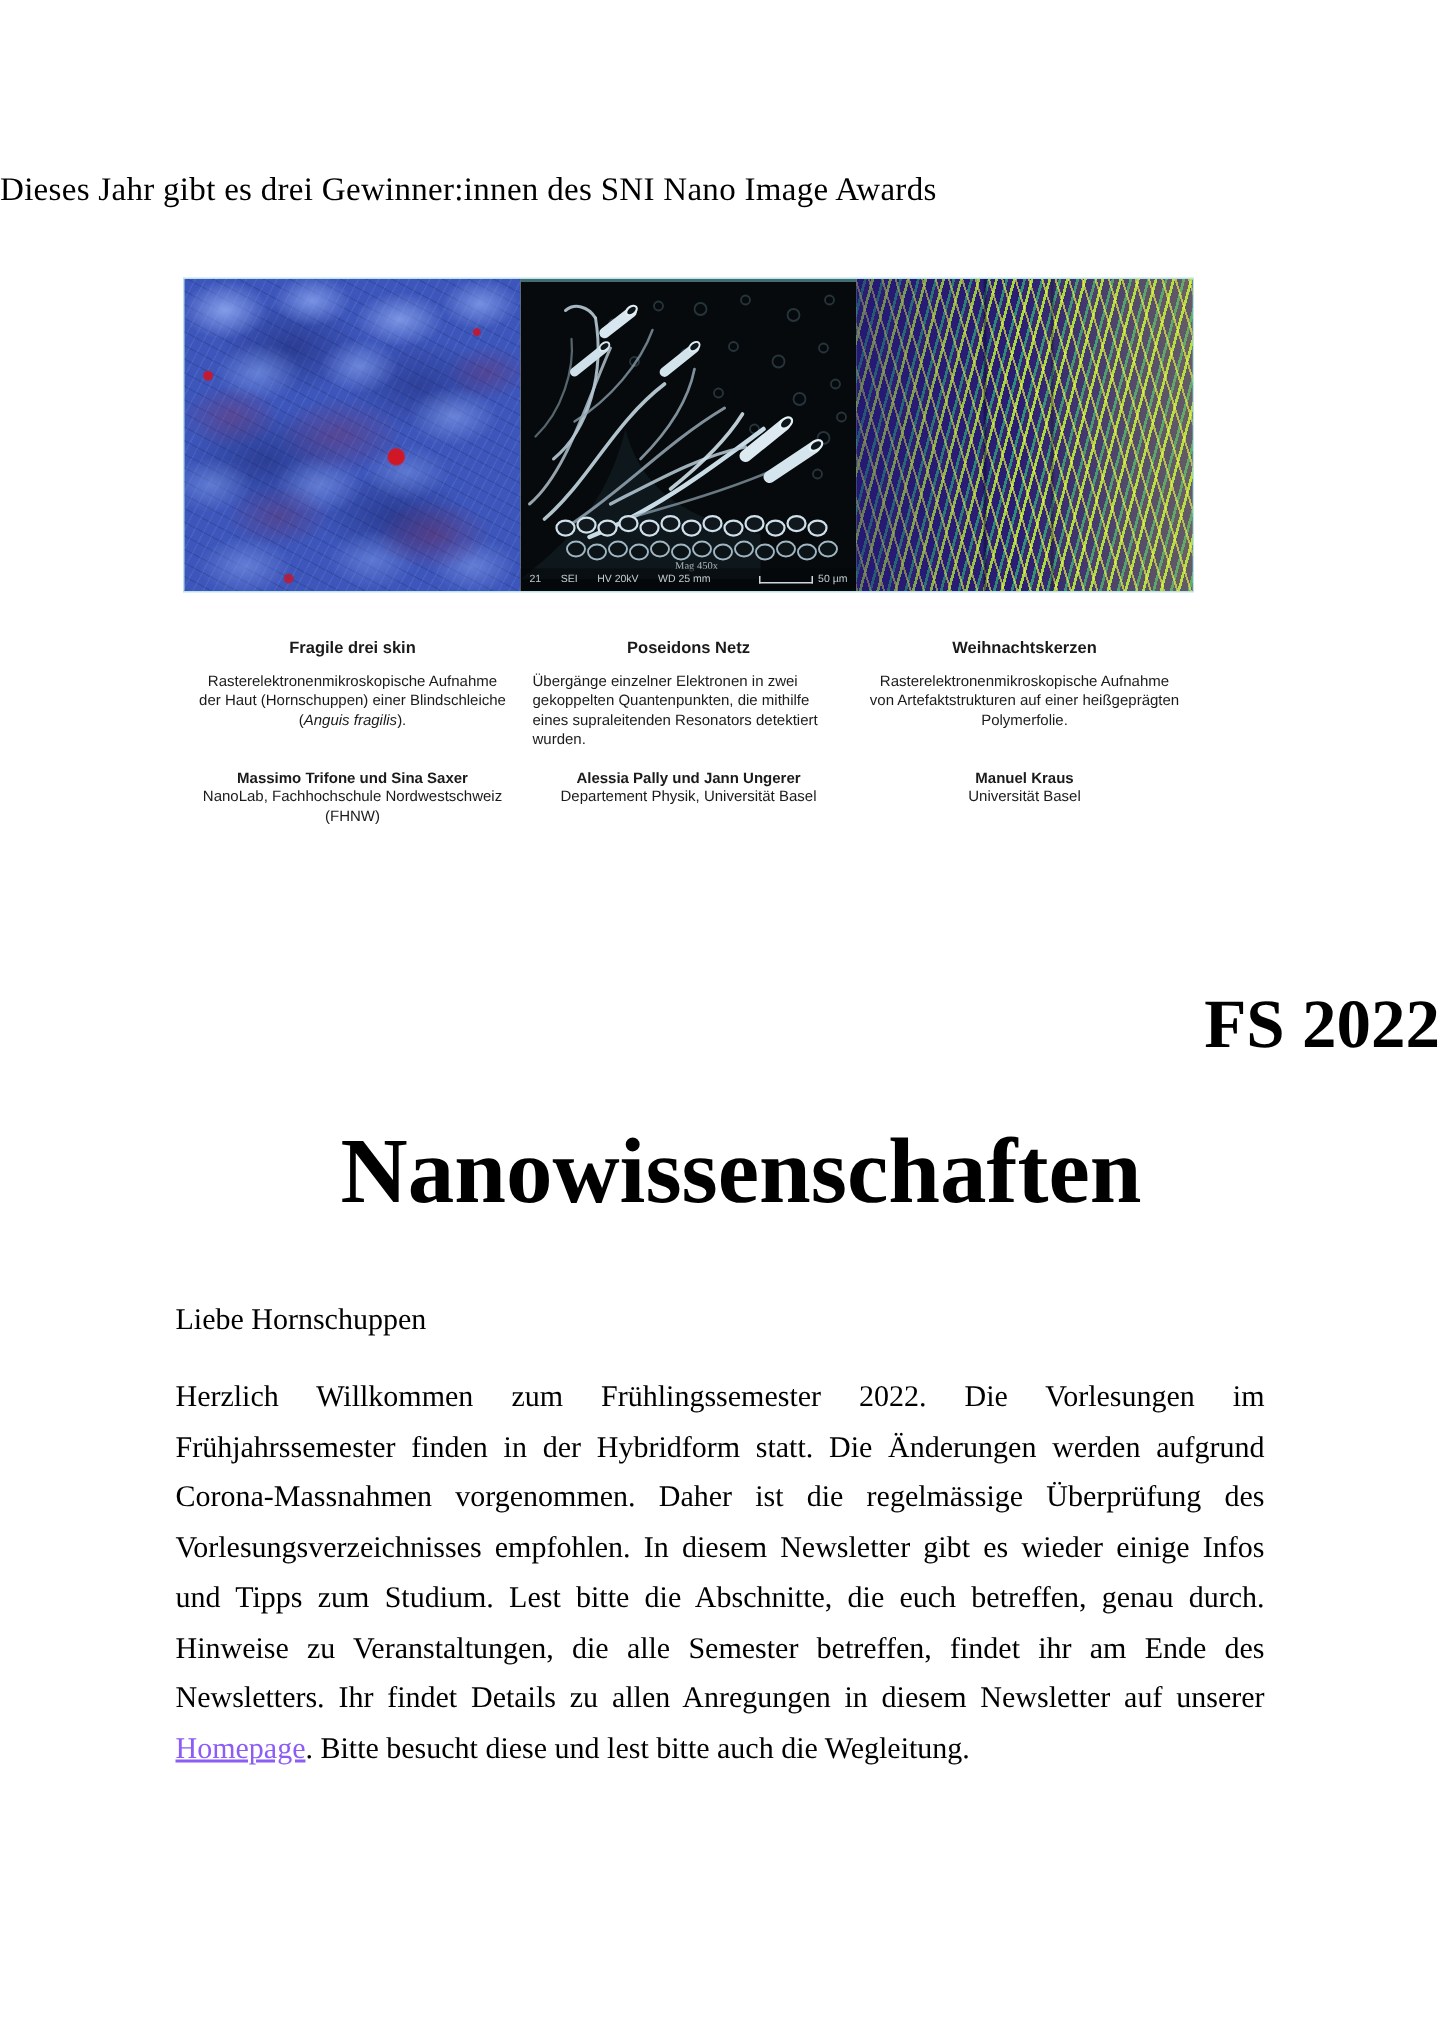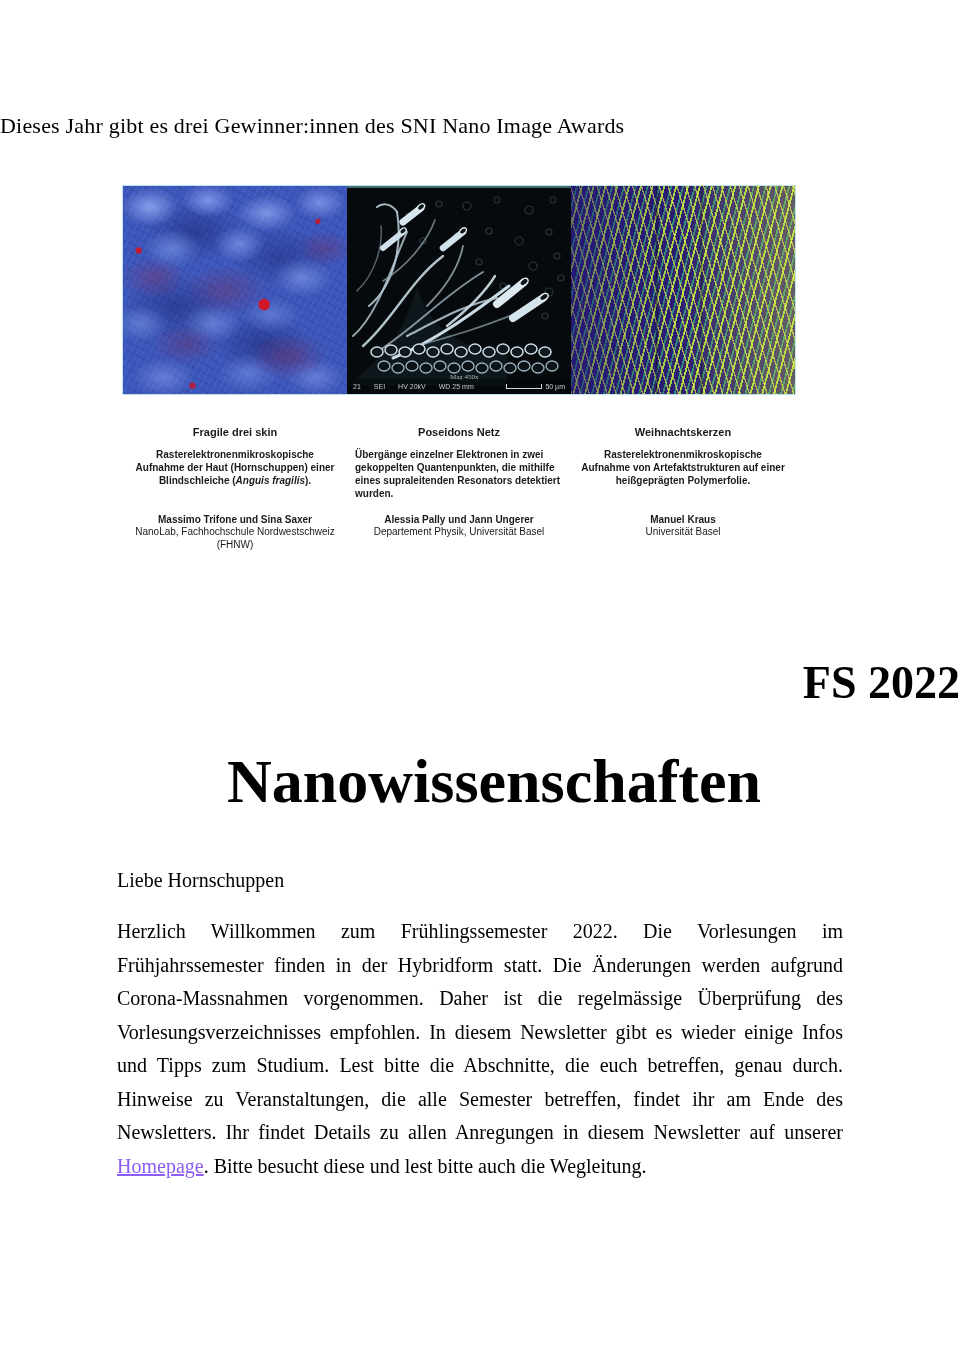--- a/index.html
+++ b/index.html
@@ -80,21 +80,21 @@
       repeating-linear-gradient(105deg, #2c1d74 0 4.8px, #2e8e76 4.8px 6.6px, #362470 6.6px 9.6px, #a6d940 9.6px 11.4px);
   }
 
   
   .captions {
     position:absolute; top:426px; left:123px; width:672px; display:flex;
     font-family:"Liberation Sans", sans-serif; color:#1a1a1a;
   }
   .cap-col { width:224px; box-sizing:border-box; padding:0 8px; text-align:center; }
   .cap-title { font-size:11px; font-weight:bold; margin-bottom:10px; }
-  .cap-desc { font-size:10px; line-height:13px; min-height:64px;font-weight:bold; }
+  .cap-desc { font-size:10px; line-height:13px; min-height:64px; }
   .cap-desc.left { text-align:left; }
   .cap-authors { font-size:10px; font-weight:bold; margin-top:2px; }
   .cap-inst { font-size:10px; line-height:13px; }
   .species { font-style:italic; }
 
   
   .fs-title {
     position:absolute; top:660px; left:0; width:100%;
     text-align:right; font-weight:bold; font-size:46px; line-height:1;
   }

